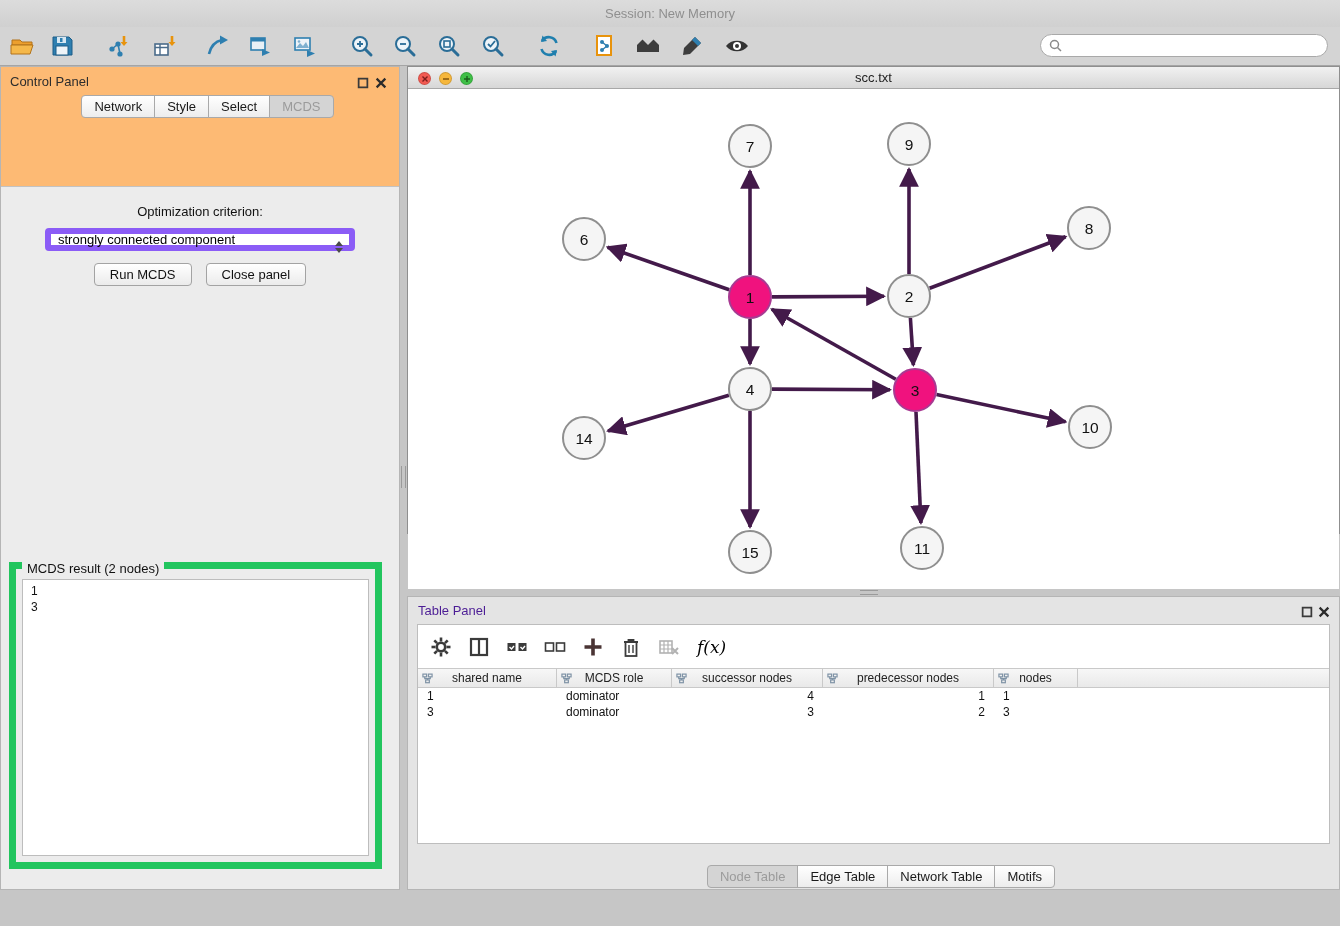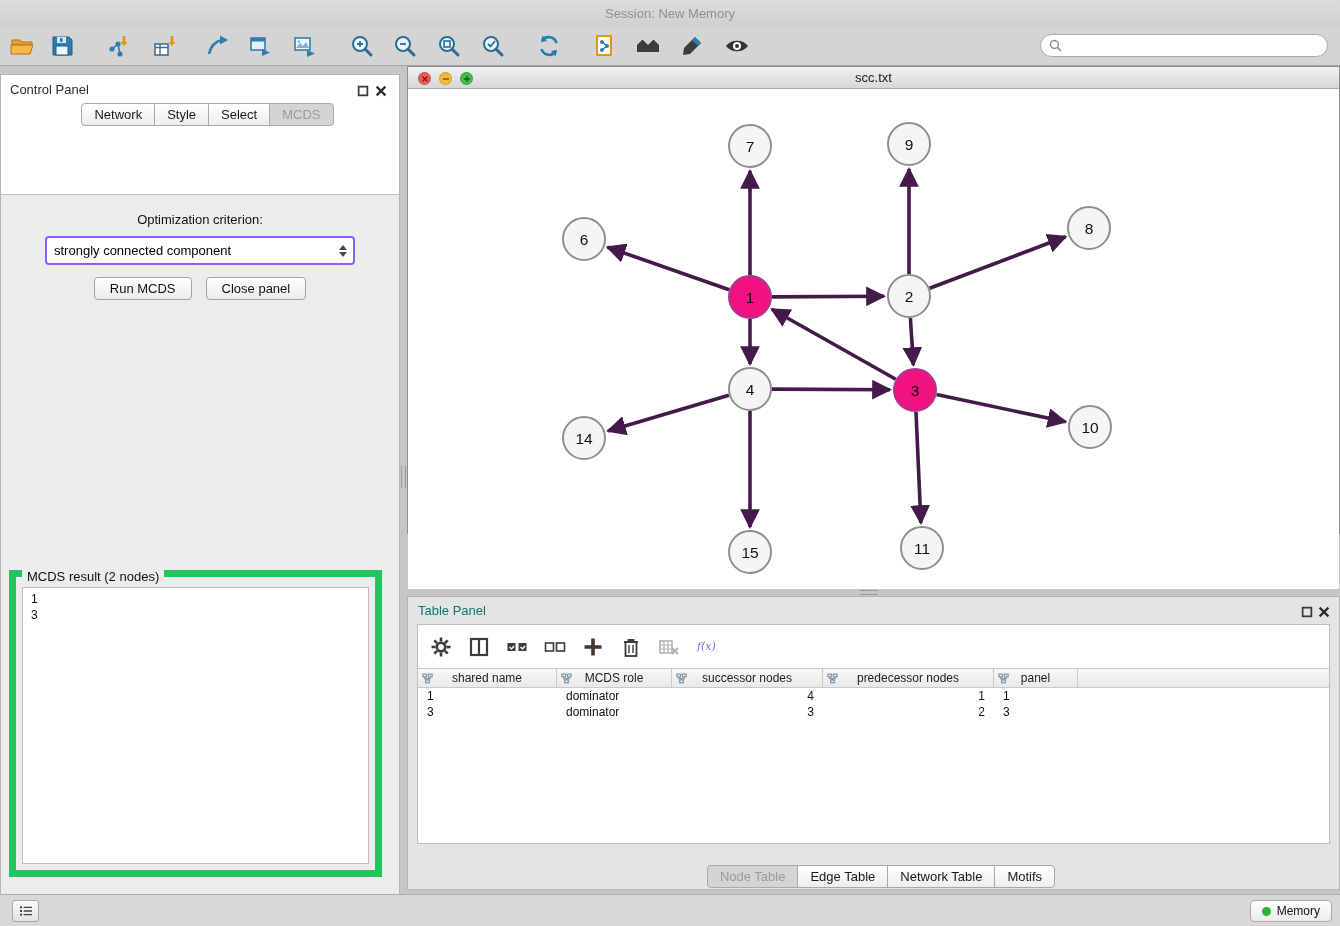--- a/index.html
+++ b/index.html
@@ -18,39 +18,39 @@
   .tbtn { position:absolute; top:5px; width:28px; height:28px; cursor:pointer; }
   .tbtn svg { width:26px; height:26px; display:block; margin:1px auto; }
   .searchbox { position:absolute; left:1040px; top:7px; width:288px; height:23px;
                background:#fff; border:1px solid #a9a9a9; border-radius:12px;
                display:flex; align-items:center; padding:0 8px; }
   .searchbox svg { width:13px; height:13px; flex:0 0 auto; }
   .searchbox input { border:none; outline:none; flex:1; font-size:12px; background:transparent; margin-left:5px;
                      font-family:"Liberation Sans",sans-serif; }
 
   
-  .control-panel { position:absolute; left:0; top:74px; width:400px; height:824px;
-                   background:#ffffff; border:1px solid #b5b5b5; }
+  .control-panel { position:absolute; left:0; top:66px; width:400px; height:824px;
+                   background:#fdba74; border:1px solid #b5b5b5; }
   .cp-header { position:relative; height:28px; }
   .cp-title { position:absolute; left:9px; top:7px; font-size:13px; color:#2d2d2d; }
   .panel-float { position:absolute; top:8px; width:12px; height:12px; cursor:pointer; }
   .panel-close { position:absolute; top:8px; width:12px; height:12px; cursor:pointer; }
   .control-panel .panel-float { right:30px; }
   .control-panel .panel-close { right:12px; }
   .tabsrow { display:flex; justify-content:center; }
   .tab { font-size:13px; padding:3px 12px; background:linear-gradient(#ffffff,#ededed);
          border:1px solid #a9a9a9; margin-left:-1px; color:#1a1a1a; cursor:pointer; white-space:nowrap; }
   .tab:first-child { border-radius:4px 0 0 4px; margin-left:15px; }
   .tab:last-child  { border-radius:0 4px 4px 0; }
   .tab.active { background:#d4d4d4; color:#9b9b9b; }
   .cp-body { position:absolute; left:0; right:0; top:119px; bottom:0;
              background:#ececec; border-top:1px solid #c2c2c2; }
   .opt-label { text-align:center; margin-top:17px; font-size:13px; color:#111; }
-  .dropdown { margin:9px auto 0; width:310px; height:29px; background:#fff;
-              border:2px solid #8b5cf6; border-radius:4px; display:flex; align-items:center;
+  .dropdown { margin:9px auto 0; width:310px; height:23px; background:#fff;
+              border:6px solid #8b5cf6; border-radius:4px; display:flex; align-items:center;
               padding:0 7px; font-size:13px; position:relative; cursor:pointer; }
   .dd-arrows { position:absolute; right:6px; top:3px; }
   .dd-arrows i { display:block; width:0; height:0; border:4px solid transparent; }
   .dd-arrows .up { border-bottom:5px solid #4a4a4a; margin-bottom:2px; }
   .dd-arrows .dn { border-top:5px solid #4a4a4a; }
   .btn-row { display:flex; justify-content:center; gap:14px; margin-top:12px; }
   .mac-btn { font-family:"Liberation Sans",sans-serif; font-size:13px; color:#111;
              padding:3px 15px; background:linear-gradient(#ffffff,#ebebeb);
              border:1px solid #a3a3a3; border-radius:4px; cursor:pointer; }
   .result-group { position:absolute; left:8px; right:17px; top:375px; bottom:20px;
@@ -79,30 +79,30 @@
   
   .grip-v { position:absolute; left:401px; top:466px; width:5px; height:22px;
             border-left:1px solid #9a9a9a; border-right:1px solid #9a9a9a; cursor:col-resize; }
   .grip-h { position:absolute; left:860px; top:590px; width:18px; height:5px;
             border-top:1px solid #9a9a9a; border-bottom:1px solid #9a9a9a; cursor:row-resize; }
 
   
   .table-panel { position:absolute; left:407px; top:596px; width:933px; height:294px;
                  background:#e4e4e4; border:1px solid #b5b5b5; }
   .tp-header { position:relative; height:26px; }
-  .tp-title { position:absolute; left:10px; top:6px; font-size:13px; color:#0f766e; }
+  .tp-title { position:absolute; left:10px; top:6px; font-size:13px; color:#4c1d95; }
   .table-panel .panel-float { right:26px; top:7px; }
   .table-panel .panel-close { right:9px; top:7px; }
   .tp-main { position:absolute; left:9px; right:9px; top:27px; height:220px;
              background:#fff; border:1px solid #bdbdbd; overflow:hidden; }
   .tp-toolbar { height:43px; display:flex; align-items:center; gap:14px; padding-left:11px; }
   .ticon { width:24px; height:24px; cursor:pointer; }
   .ticon svg { width:24px; height:24px; display:block; }
-  .fx-label { font-family:"DejaVu Serif", serif; font-style:italic; font-size:11px;
-              color:#8b5cf6; cursor:default; padding-left:2px; }
+  .fx-label { font-family:"DejaVu Serif", serif; font-style:italic; font-size:17px;
+              color:#000000; cursor:default; padding-left:2px; }
   .thead { display:flex; height:20px; background:linear-gradient(#f7f7f7,#e9e9e9);
            border-top:1px solid #c9c9c9; border-bottom:1px solid #c9c9c9; }
   .th { position:relative; border-right:1px solid #c9c9c9; font-size:12px; color:#222;
         display:flex; align-items:center; justify-content:center; cursor:pointer; }
   .th svg { position:absolute; left:4px; top:4px; width:11px; height:11px; }
   .trow { display:flex; height:16px; align-items:center; cursor:default; }
   .td { font-size:12px; color:#111; padding:0 9px; white-space:nowrap; overflow:hidden; }
   .tp-tabs { position:absolute; left:0; right:0; top:268px; display:flex; justify-content:center; }
 
   
@@ -502,21 +502,21 @@
           </div>
           <div class="th" style="width: 84px;">
             <svg viewBox="0 0 12 12">
               <g fill="none" stroke="#7f93a6" stroke-width="1.3">
                 <rect x="1" y="1.2" width="4" height="3"></rect>
                 <rect x="7" y="1.2" width="4" height="3"></rect>
                 <rect x="4" y="7.6" width="4" height="3"></rect>
                 <path d="M3 4.2v2h6v-2M6 6.2v1.4"></path>
               </g>
             </svg>
-            <span class="th-label">panel</span>
+            <span class="th-label">nodes</span>
           </div>
         </div>
       <div>
           <div class="trow">
             <div class="td" style="width: 139px; text-align: left;">1</div>
             <div class="td" style="width: 115px; text-align: left;">dominator</div>
             <div class="td" style="width: 151px; text-align: right;">4</div>
             <div class="td" style="width: 171px; text-align: right;">1</div>
             <div class="td" style="width: 84px; text-align: left;">1</div>
           </div>
@@ -530,28 +530,14 @@
         </div>
     </div>
     <div class="tp-tabs">
         <div class="tab active">Node Table</div>
         <div class="tab">Edge Table</div>
         <div class="tab">Network Table</div>
         <div class="tab">Motifs</div>
       </div>
   </div>
 
-  <div class="statusbar">
-    <span class="list-button">
-        <svg viewBox="0 0 24 24">
-          <rect x="3" y="5" width="3" height="3" fill="#444"></rect>
-          <rect x="3" y="10.5" width="3" height="3" fill="#444"></rect>
-          <rect x="3" y="16" width="3" height="3" fill="#444"></rect>
-          <path d="M8.5 6.5H21M8.5 12H21M8.5 17.5H21" stroke="#444" stroke-width="2"></path>
-        </svg>
-      </span>
-    <span class="memory-button">
-      <span class="memory-dot"></span>
-      <span>Memory</span>
-    </span>
-  </div>
 
 </div>
 
 </body></html>

